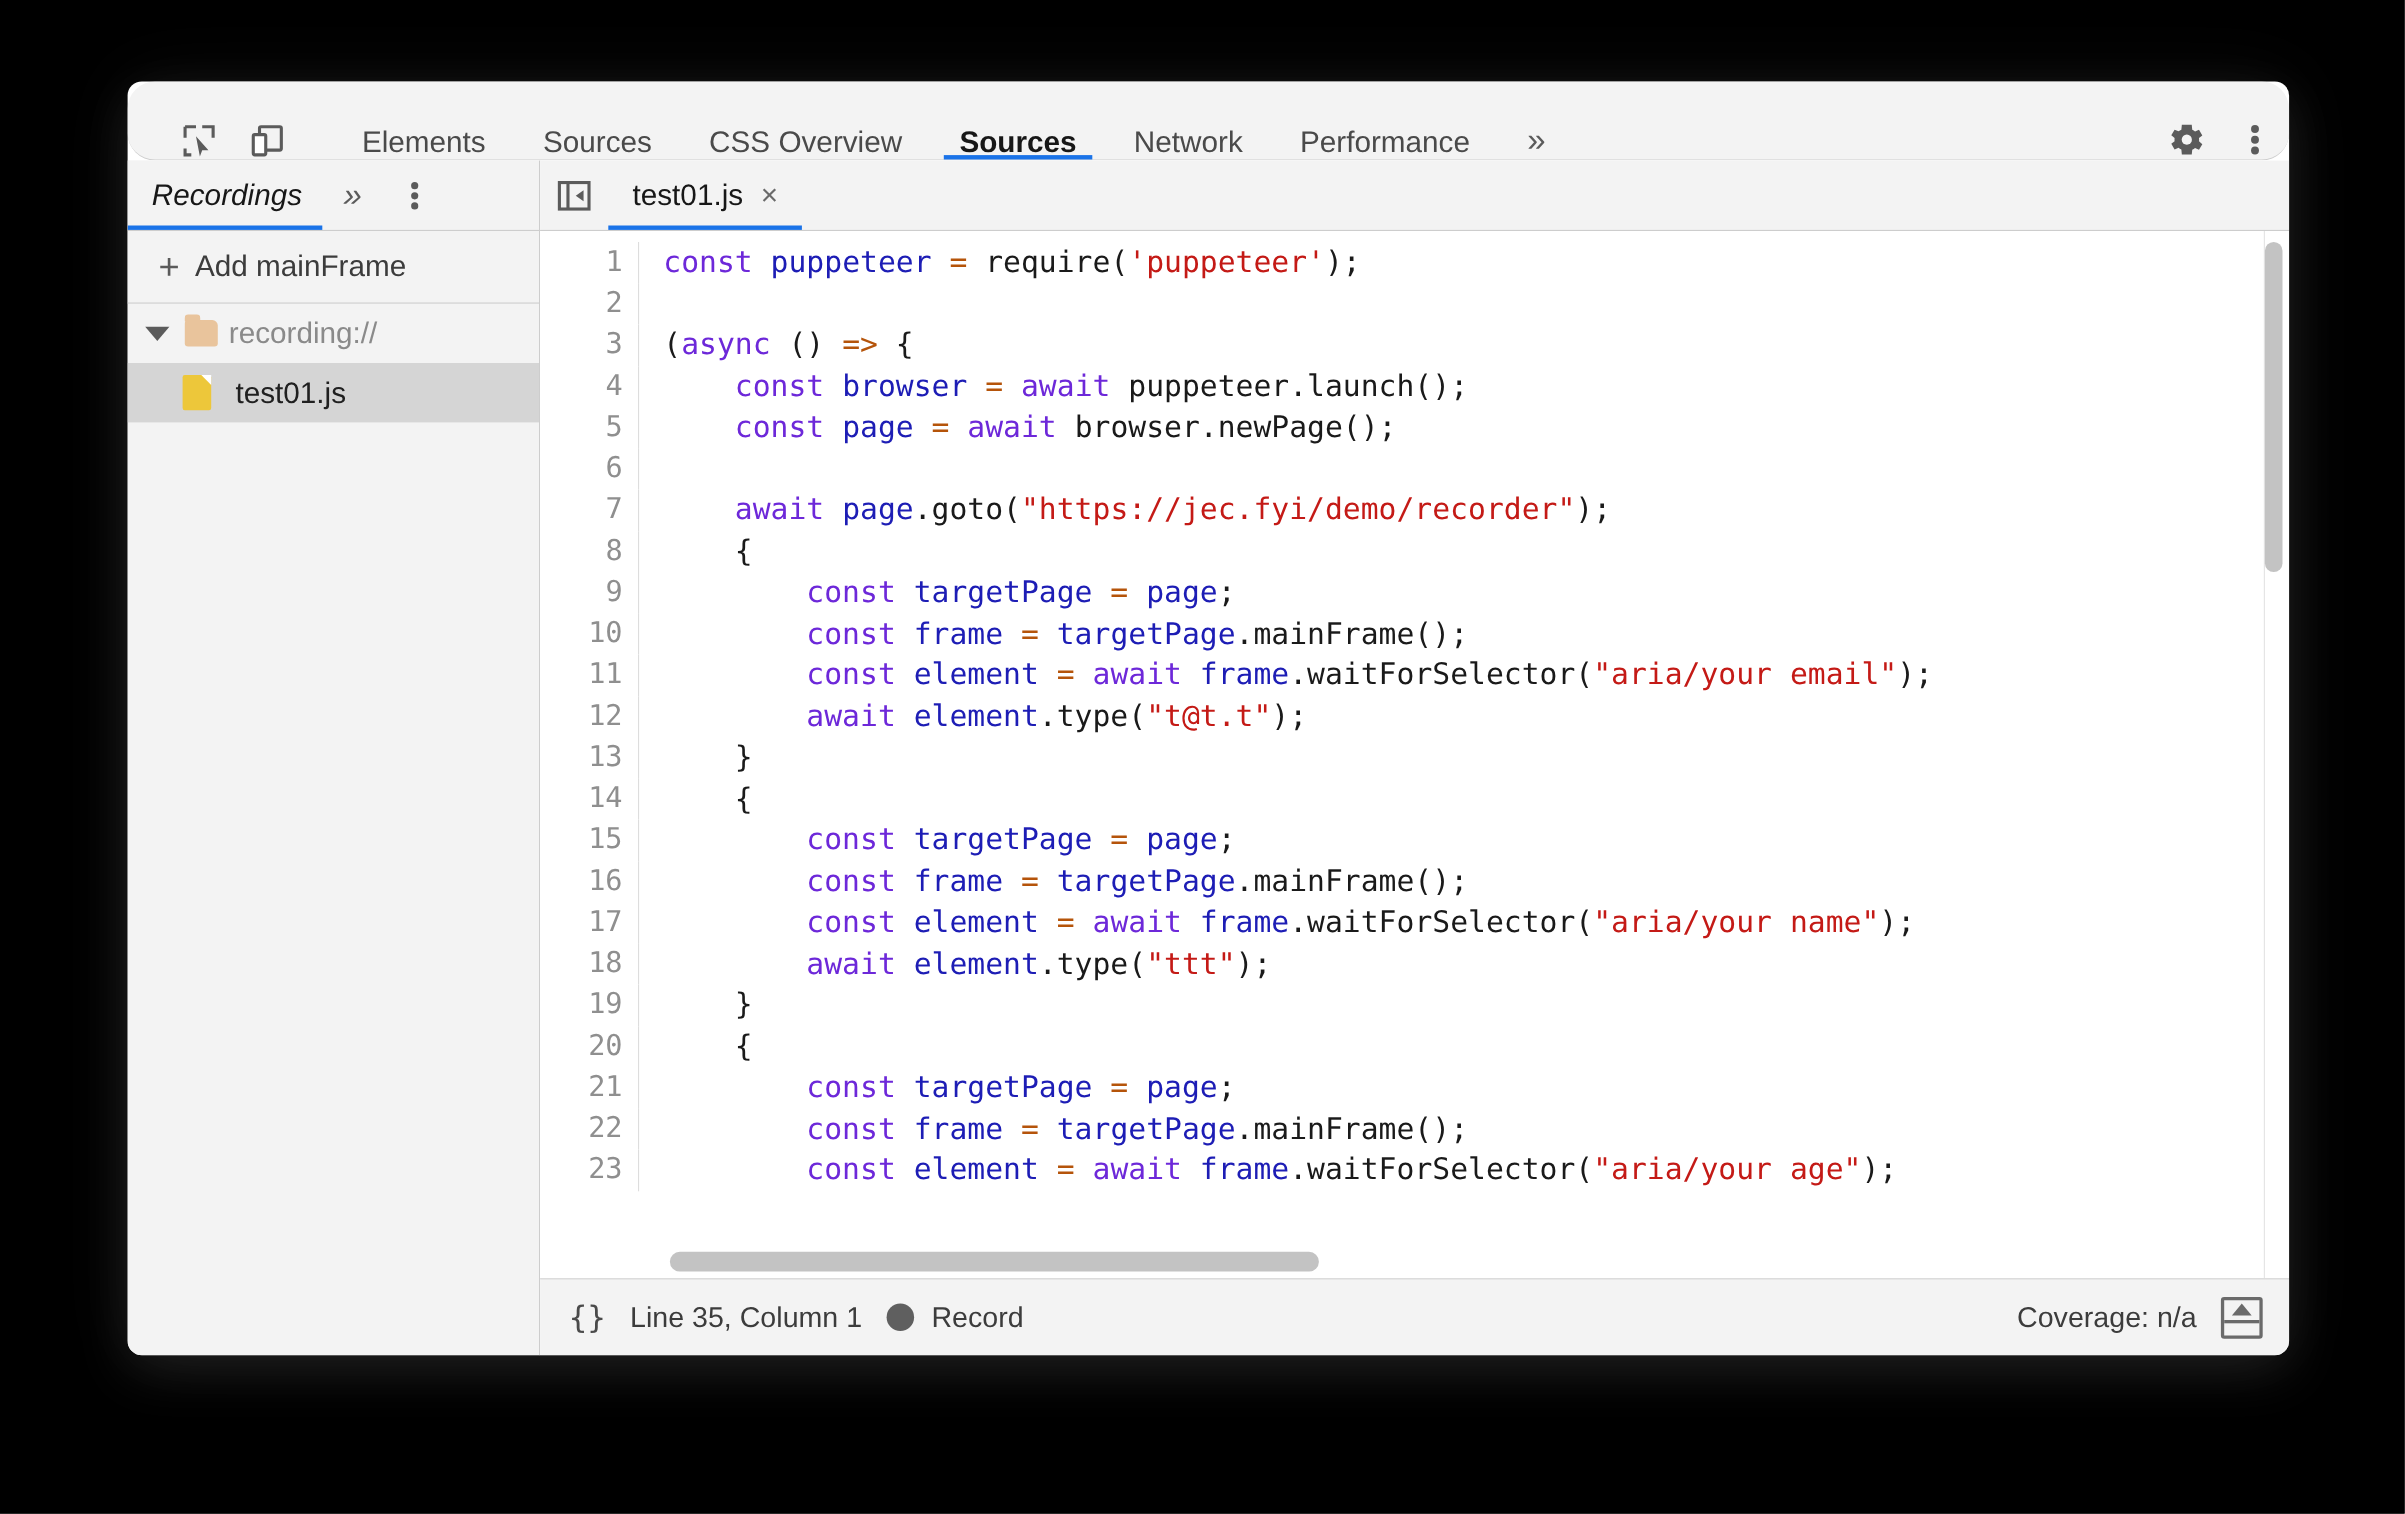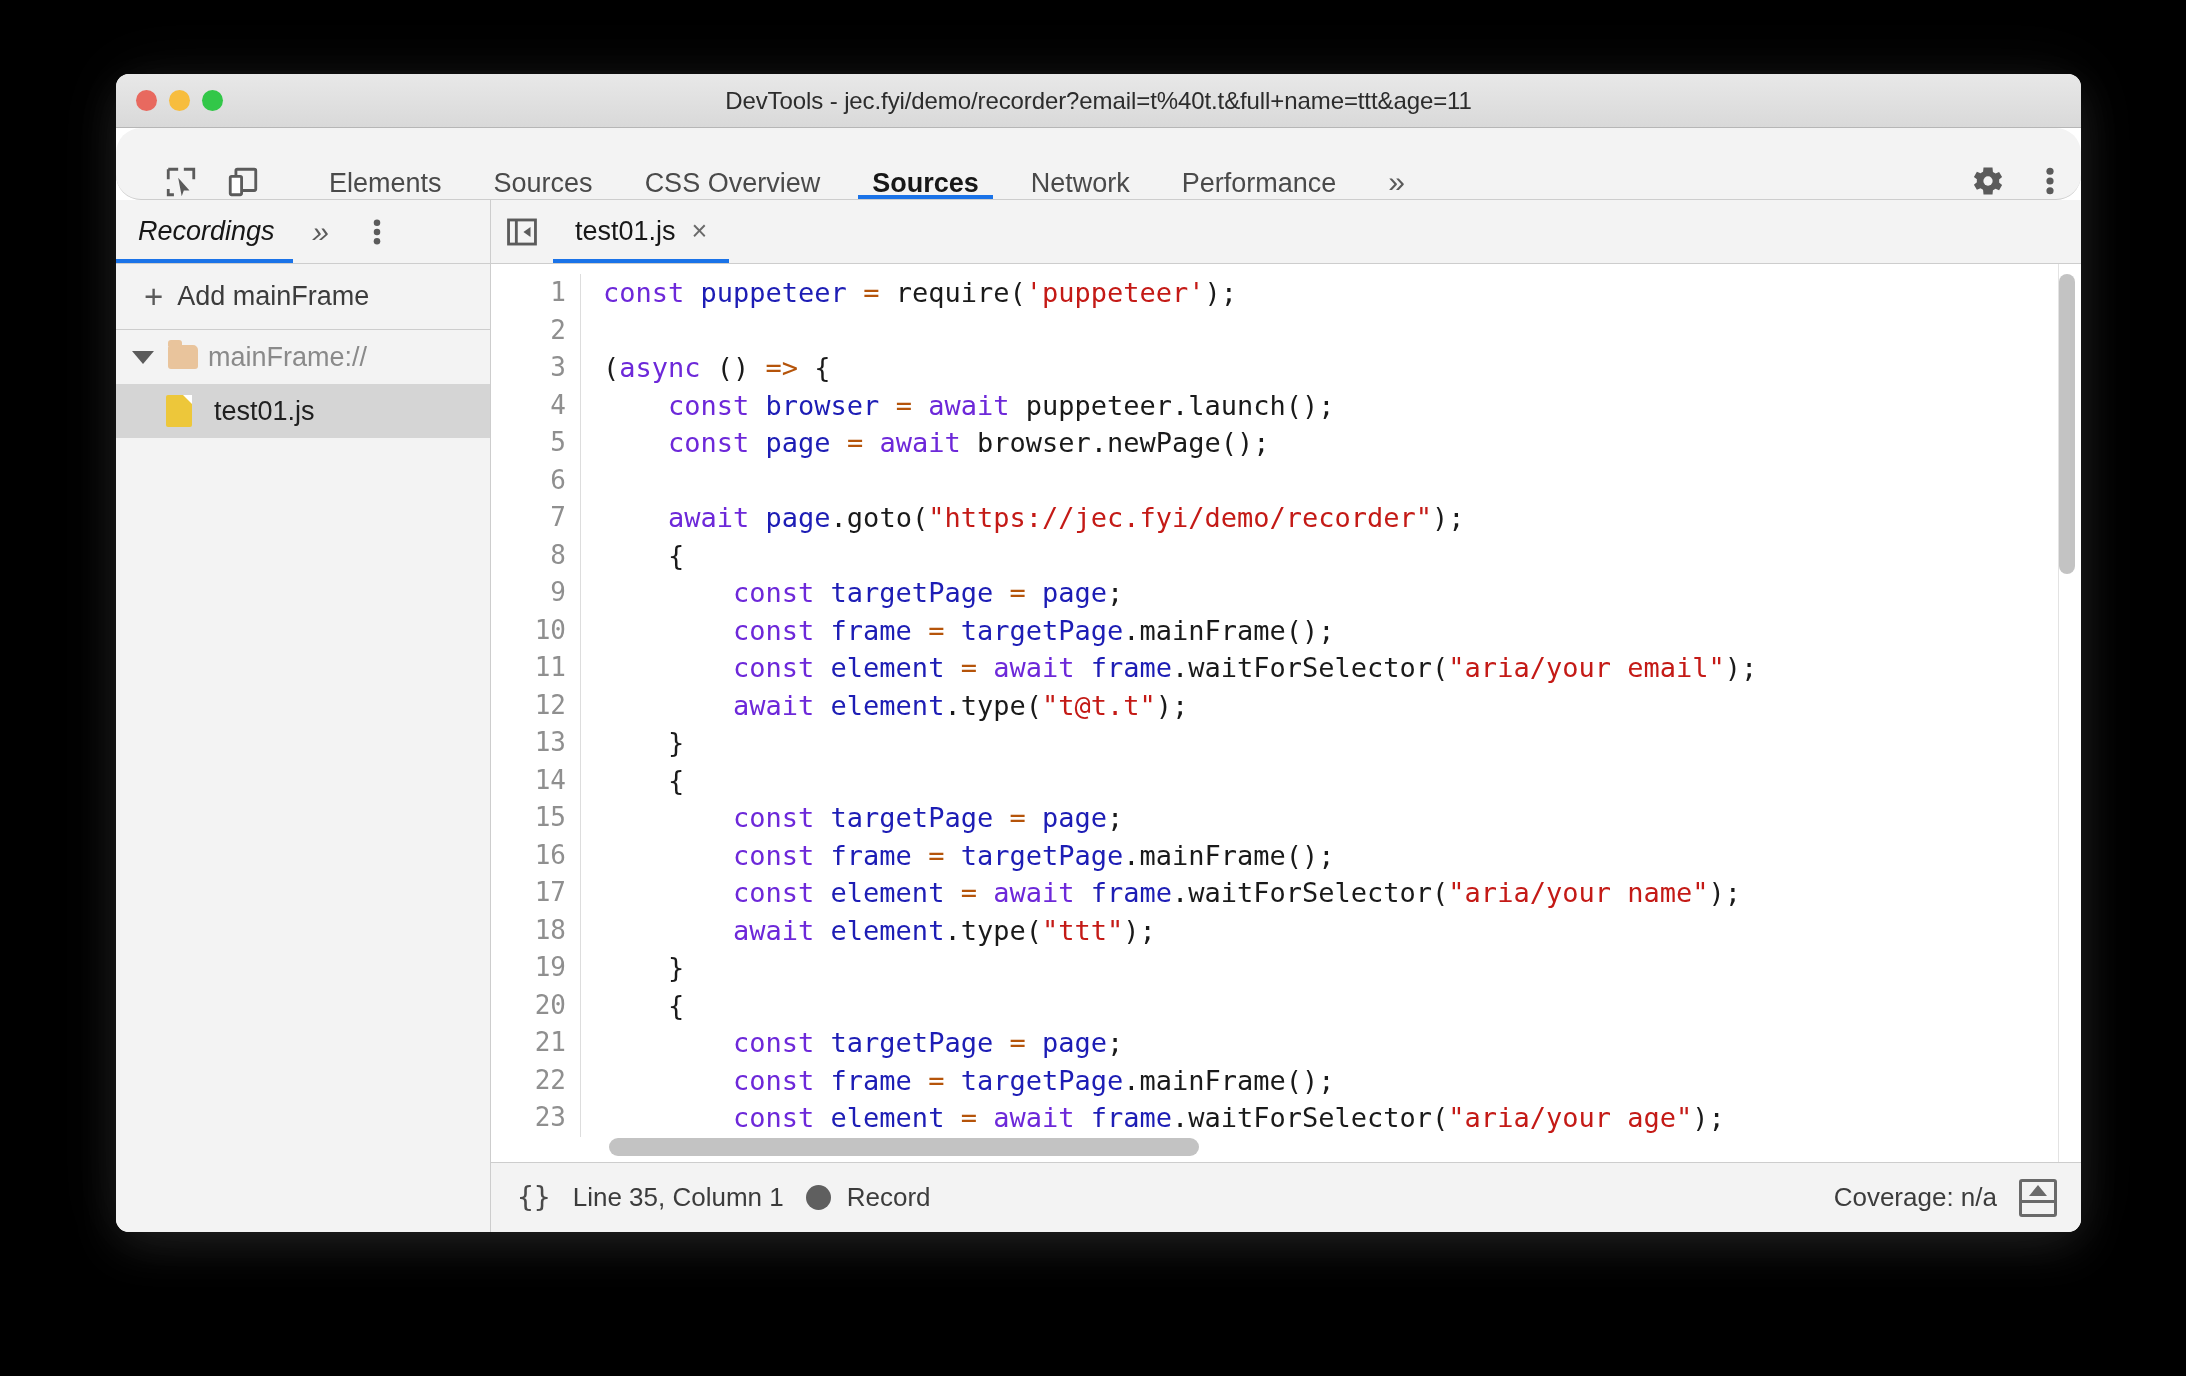--- a/index.html
+++ b/index.html
@@ -313,28 +313,20 @@
   }
   #drawer-btn .bar {
     width: 100%; height: 3px; background: #6a6a6a; margin-top: 4px;
   }
 </style>
 </head>
 <body>
 
 <div id="window">
 
-  <div id="titlebar">
-    <div class="lights">
-      <div class="light red"></div>
-      <div class="light yellow"></div>
-      <div class="light green"></div>
-    </div>
-    <div id="window-title">DevTools - jec.fyi/demo/recorder?email=t%40t.t&amp;full+name=ttt&amp;age=11</div>
-  </div>
 
   <div id="tabbar">
     <div class="tb-icon">
       <svg width="34" height="34" viewBox="0 0 24 24">
         <path d="M3 3h7M3 3v7M3 17v4h4" fill="none" stroke="#5b5b5b" stroke-width="2"></path>
         <path d="M14 3h7v7" fill="none" stroke="#5b5b5b" stroke-width="2"></path>
         <path d="M10 9l8 9h-4l-1.5 4z" fill="#5b5b5b"></path>
       </svg>
     </div>
     <div class="tb-icon">
@@ -404,21 +396,21 @@
       </div>
 
       <div id="add-recording">
         <span class="plus">+</span>
         <span class="txt">Add mainFrame</span>
       </div>
 
       <div class="tree-row" id="folder-row">
         <span class="tri"></span>
         <span class="folder-ico"></span>
-        <span>mainFrame://</span>
+        <span>recording://</span>
       </div>
 
       <div class="tree-row" id="file-row">
         <span class="file-ico"></span>
         <span style="margin-left:12px;">test01.js</span>
       </div>
     </div>
 
     <div id="editor-col">
 

